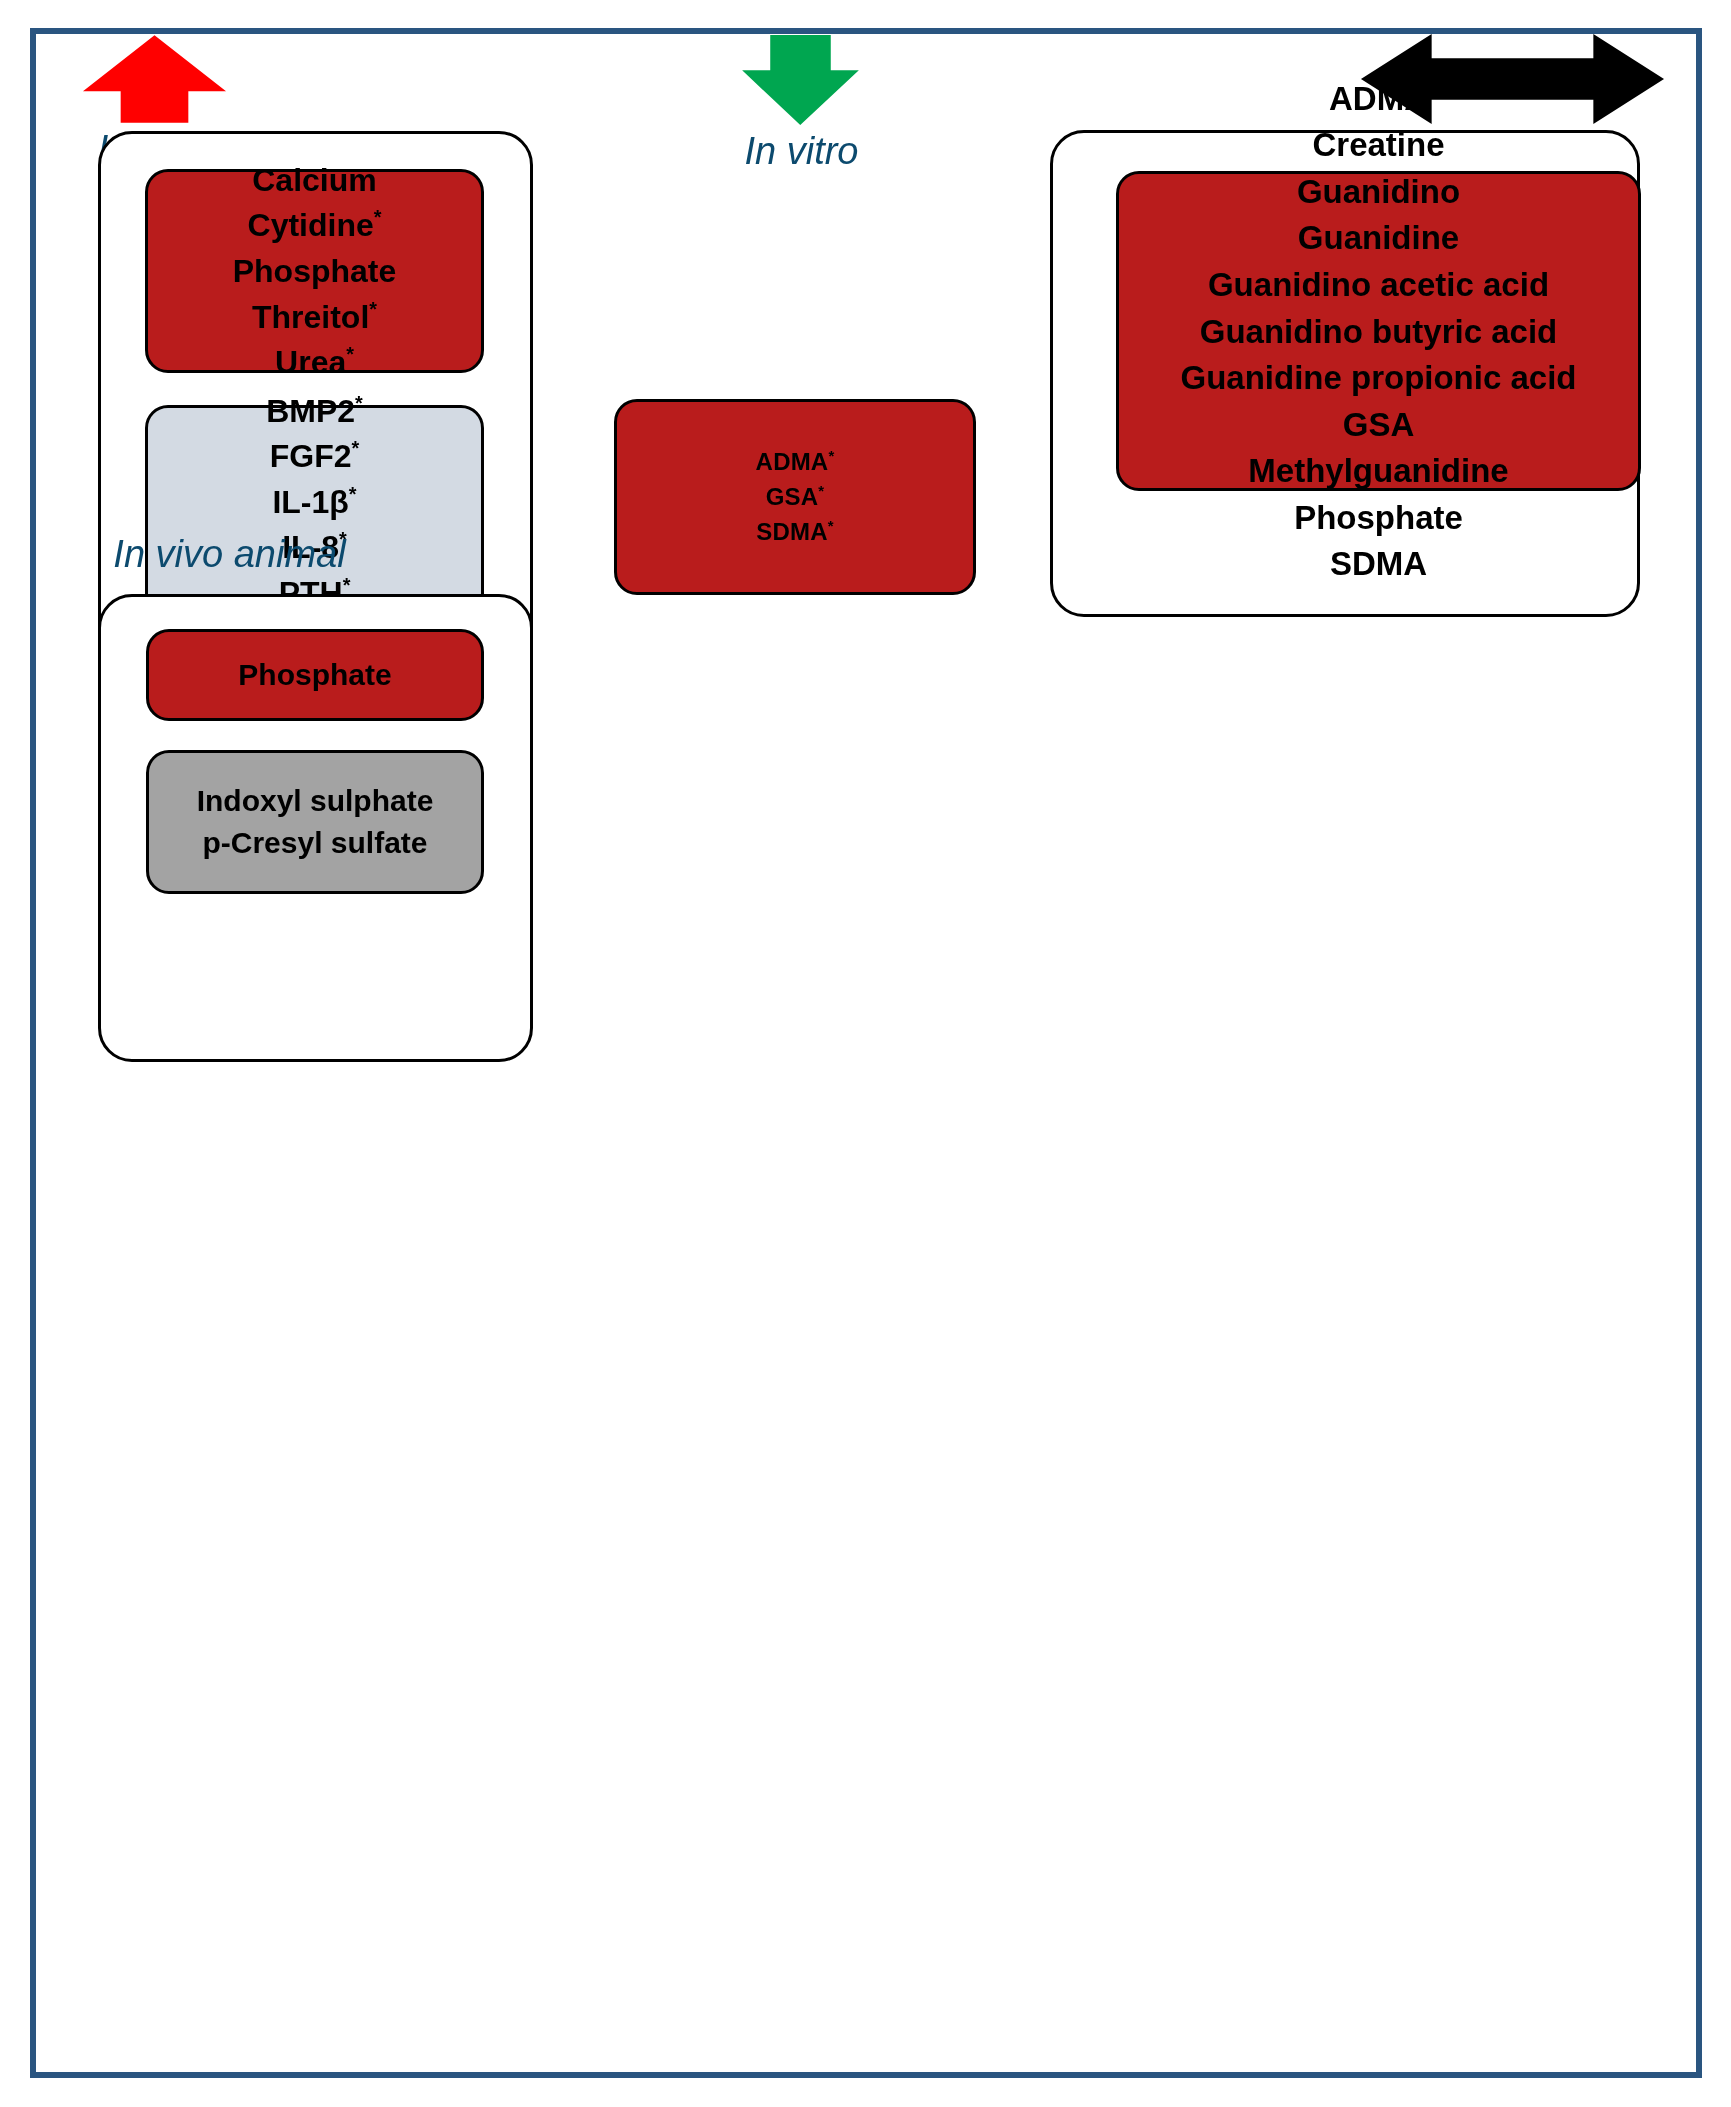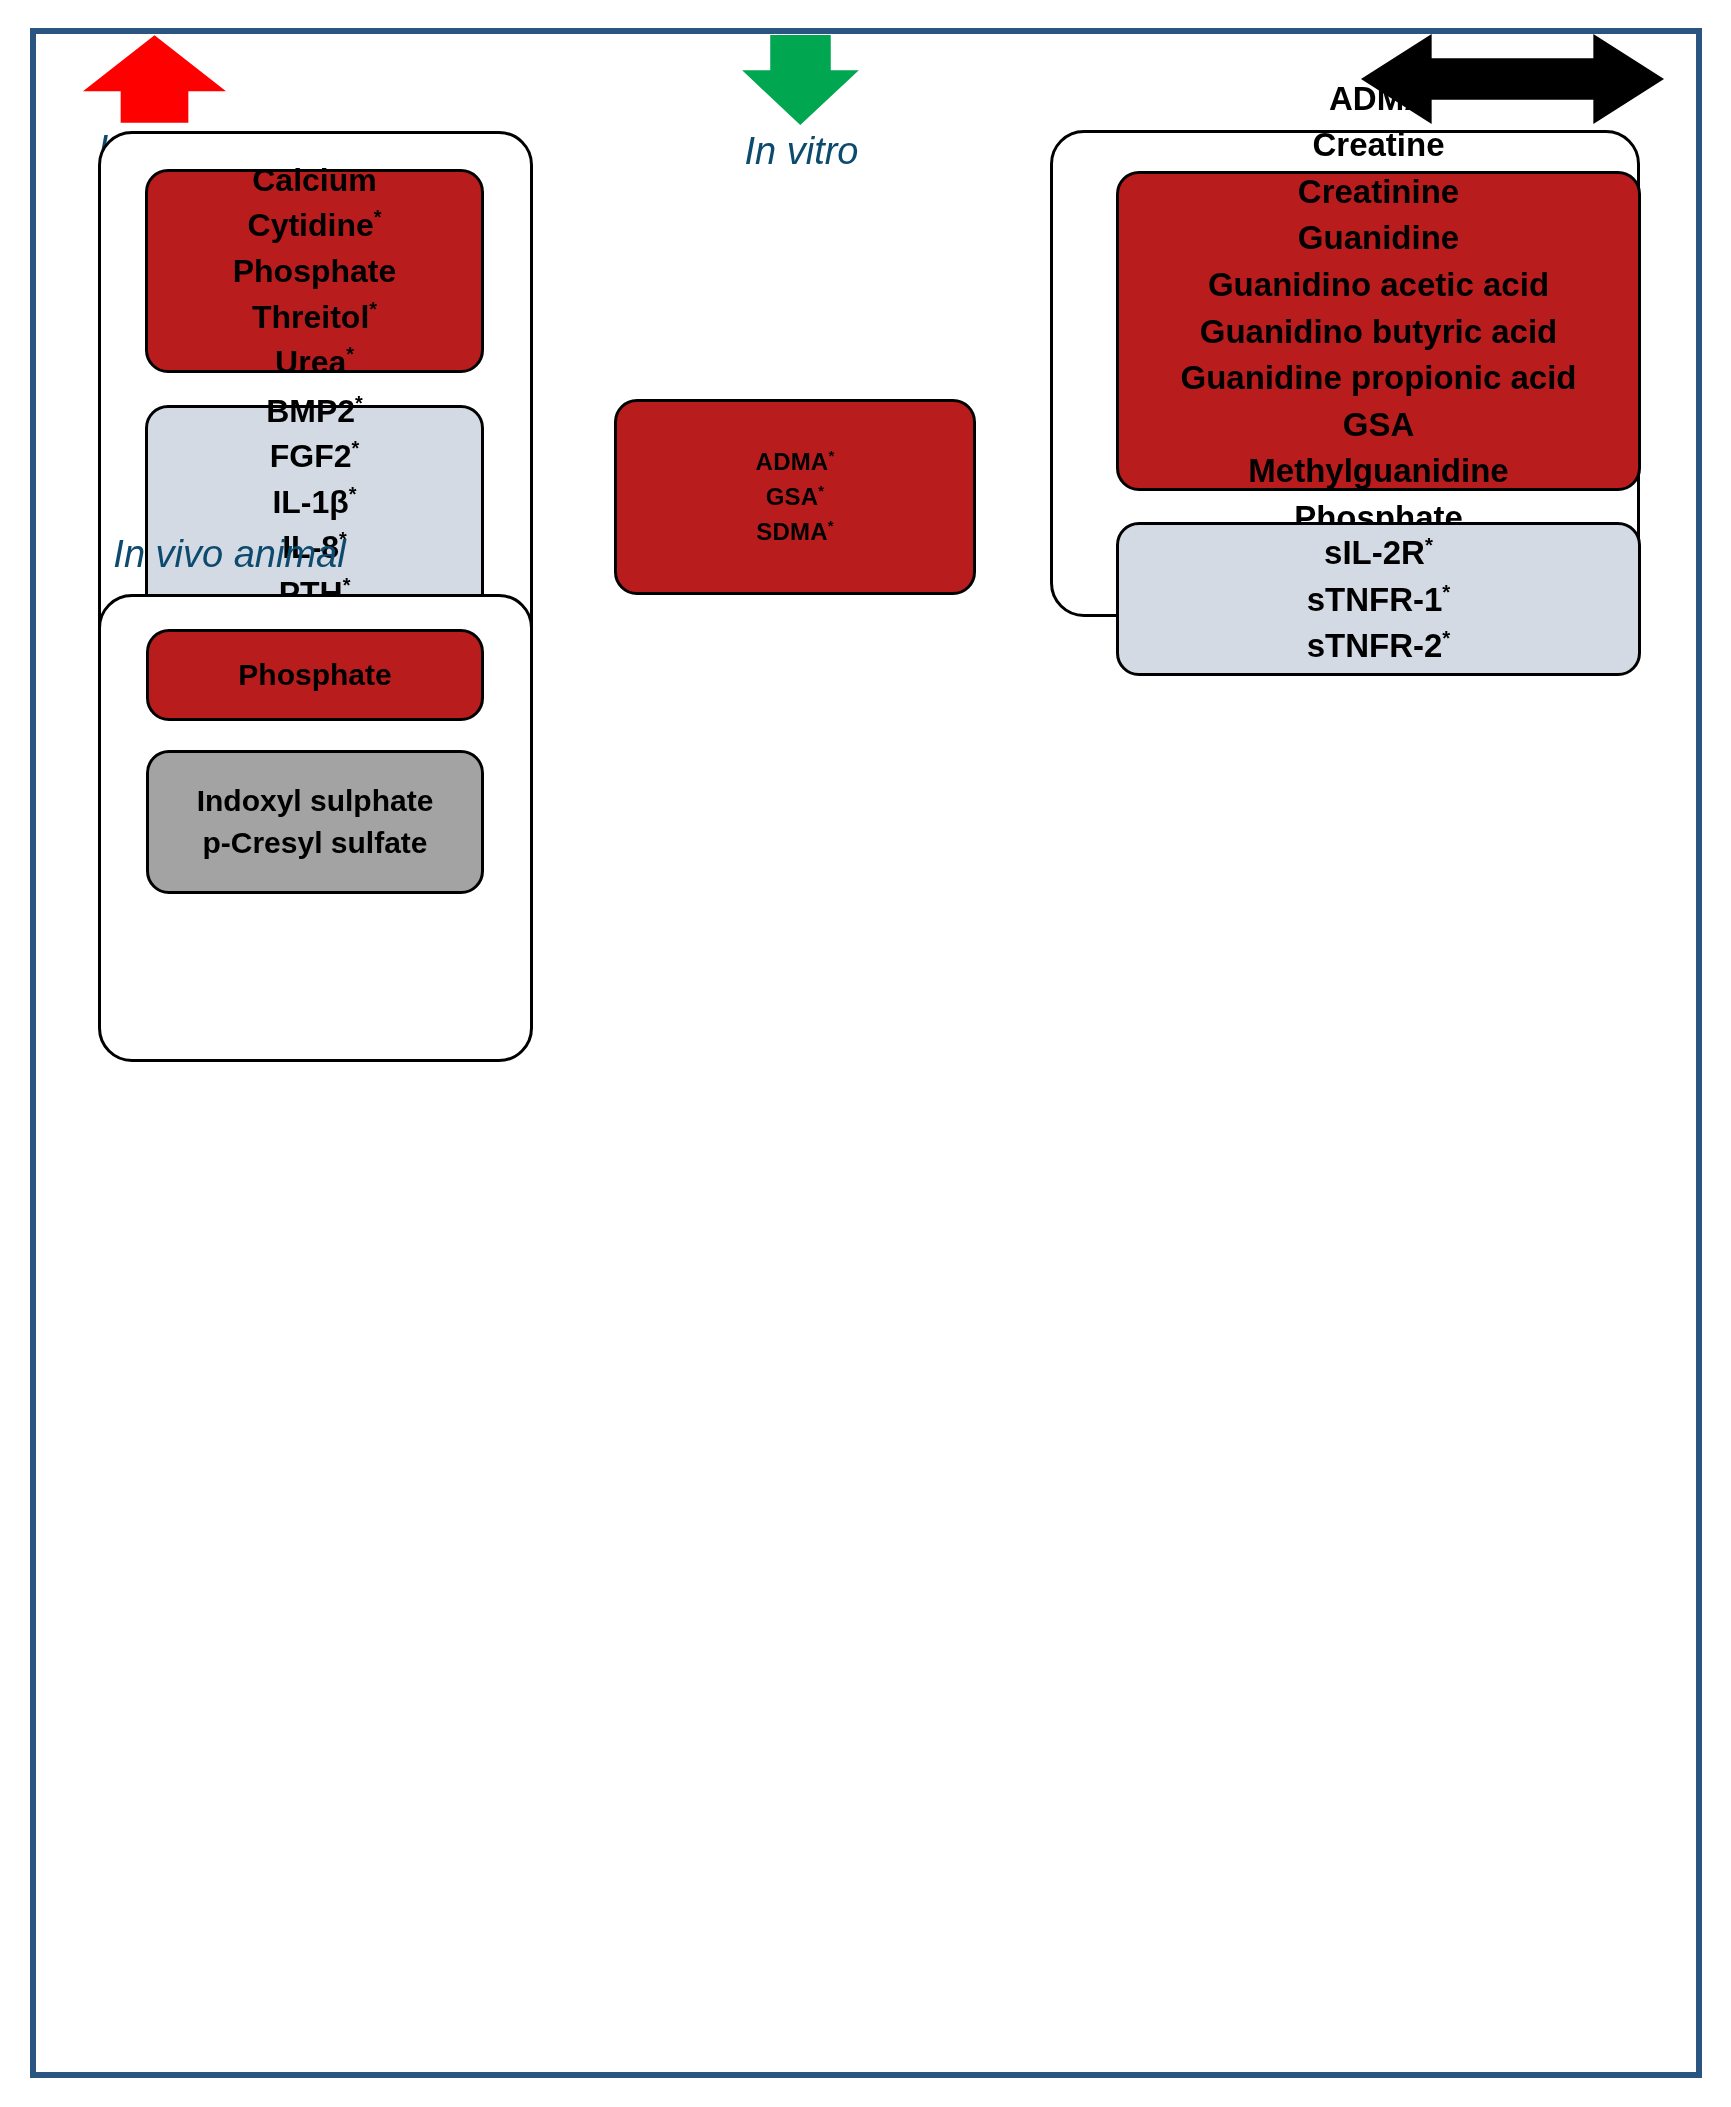--- a/index.html
+++ b/index.html
@@ -143,36 +143,31 @@
       <polygon points="2,95 148,2 148,52 482,52 482,2 628,95 482,188 482,138 148,138 148,188" fill="#000000"></polygon>
     </svg>
 
     <div class="arrow-label" style="left:1377px; top:96px; width:199px; font-size:38px;">In vitro</div>
 
     <div class="outer-box col3" style="left:1014px; top:96px; width:590px; height:487px;"></div>
 
     <div class="inner-box col3" style="left:1080px; top:137px; width:525px; height:320px;">
       <div class="item"><span>ADMA</span><sup></sup></div>
       <div class="item"><span>Creatine</span><sup></sup></div>
-      <div class="item"><span>Creatinine</span><sup></sup></div>
+      <div class="item"><span>Guanidino</span><sup></sup></div>
       <div class="item"><span>Guanidine</span><sup></sup></div>
       <div class="item"><span>Guanidino acetic acid</span><sup></sup></div>
       <div class="item"><span>Guanidino butyric acid</span><sup></sup></div>
       <div class="item"><span>Guanidine propionic acid</span><sup></sup></div>
       <div class="item"><span>GSA</span><sup></sup></div>
       <div class="item"><span>Methylguanidine</span><sup></sup></div>
       <div class="item"><span>Phosphate</span><sup></sup></div>
       <div class="item"><span>SDMA</span><sup></sup></div>
     </div>
 
-    <div class="inner-box col3 light" style="left:1080px; top:488px; width:525px; height:154px;">
-      <div class="item"><span>sIL-2R</span><sup>*</sup></div>
-      <div class="item"><span>sTNFR-1</span><sup>*</sup></div>
-      <div class="item"><span>sTNFR-2</span><sup>*</sup></div>
-    </div>
 
     <div class="arrow-label" style="left:24px; top:499px; width:339px; font-size:38px; text-align:center;">In vivo animal</div>
 
     <div class="outer-box col4" style="left:62px; top:560px; width:435px; height:468px;"></div>
 
     <div class="inner-box col4" style="left:110px; top:595px; width:338px; height:92px;">
       <div class="item"><span>Phosphate</span><sup></sup></div>
     </div>
 
     <div class="inner-box col4 dark" style="left:110px; top:716px; width:338px; height:144px;">

